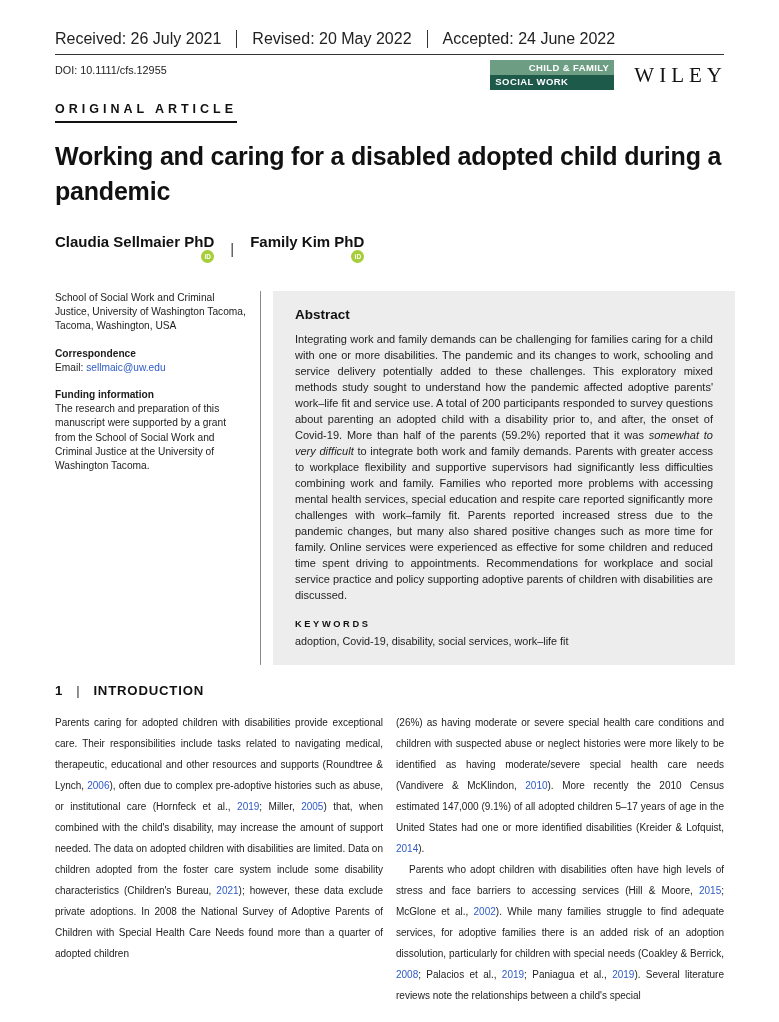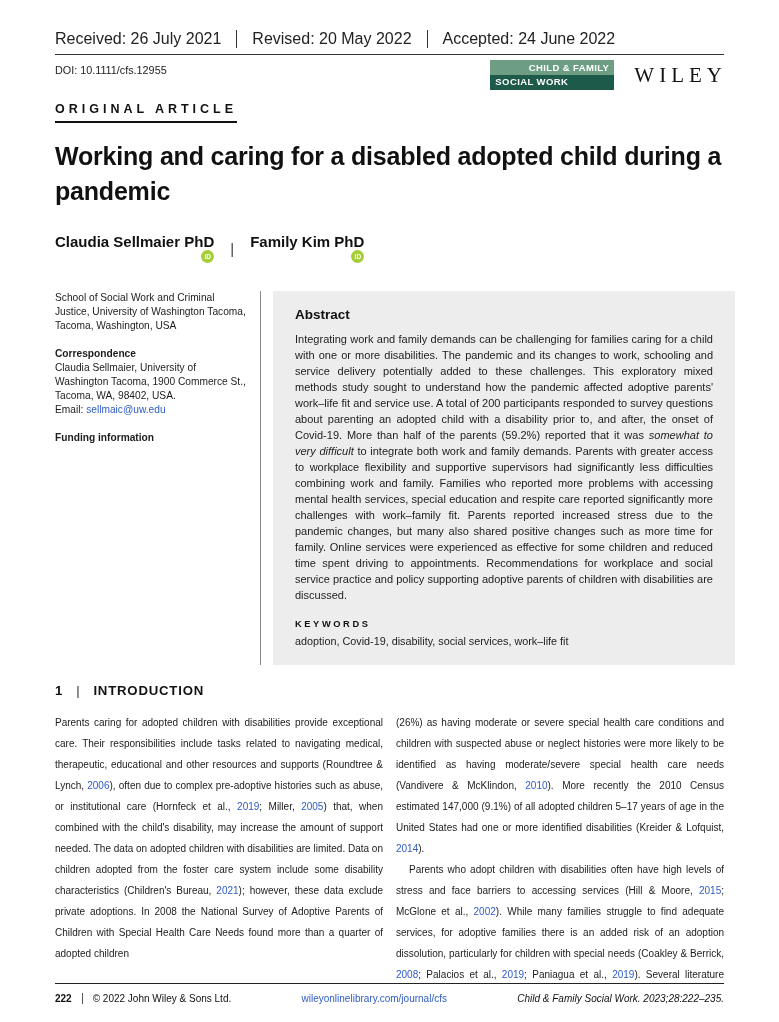--- a/index.html
+++ b/index.html
@@ -106,25 +106,25 @@
       <span class="author">
         <span>Family Kim PhD</span>
         <span class="orcid-badge">iD</span>
       </span>
     </div>
 
     <div class="info-grid">
       <div class="sidebar">
         <p class="sb-block">School of Social Work and Criminal Justice, University of Washington Tacoma, Tacoma, Washington, USA</p>
         <div class="sb-heading">Correspondence</div>
-        <div>Claudia Sellmaier, University of Washington Tacoma, 1900 Commerce St., Tacoma, WA, 98402, USA.</div>
         <div>
           <span>Email: </span><a class="link" href="#">sellmaic@uw.edu</a>
         </div>
         <div class="sb-heading">Funding information</div>
+        <div>The research and preparation of this manuscript were supported by a grant from the School of Social Work and Criminal Justice at the University of Washington Tacoma.</div>
       </div>
 
       <div class="abstract-box">
         <div class="abstract-heading">Abstract</div>
         <div class="abstract-body"><span>Integrating work and family demands can be challenging for families caring for a child with one or more disabilities. The pandemic and its changes to work, schooling and service delivery potentially added to these challenges. This exploratory mixed methods study sought to understand how the pandemic affected adoptive parents' work–life fit and service use. A total of 200 participants responded to survey questions about parenting an adopted child with a disability prior to, and after, the onset of Covid-19. More than half of the parents (59.2%) reported that it was </span><span class="seg-i">somewhat to very difficult</span><span> to integrate both work and family demands. Parents with greater access to workplace flexibility and supportive supervisors had significantly less difficulties combining work and family. Families who reported more problems with accessing mental health services, special education and respite care reported significantly more challenges with work–family fit. Parents reported increased stress due to the pandemic changes, but many also shared positive changes such as more time for family. Online services were experienced as effective for some children and reduced time spent driving to appointments. Recommendations for workplace and social service practice and policy supporting adoptive parents of children with disabilities are discussed.</span></div>
         <div class="keywords-heading">KEYWORDS</div>
         <div class="keywords-line">adoption, Covid-19, disability, social services, work–life fit</div>
       </div>
     </div>
 
@@ -139,21 +139,13 @@
         <p><span>Parents caring for adopted children with disabilities provide exceptional care. Their responsibilities include tasks related to navigating medical, therapeutic, educational and other resources and supports (Roundtree &amp; Lynch, </span><span class="seg-cite">2006</span><span>), often due to complex pre-adoptive histories such as abuse, or institutional care (Hornfeck et al., </span><span class="seg-cite">2019</span><span>; Miller, </span><span class="seg-cite">2005</span><span>) that, when combined with the child's disability, may increase the amount of support needed. The data on adopted children with disabilities are limited. Data on children adopted from the foster care system include some disability characteristics (Children's Bureau, </span><span class="seg-cite">2021</span><span>); however, these data exclude private adoptions. In 2008 the National Survey of Adoptive Parents of Children with Special Health Care Needs found more than a quarter of adopted children</span></p>
       </div>
       <div class="body-col">
         <p><span>(26%) as having moderate or severe special health care conditions and children with suspected abuse or neglect histories were more likely to be identified as having moderate/severe special health care needs (Vandivere &amp; McKlindon, </span><span class="seg-cite">2010</span><span>). More recently the 2010 Census estimated 147,000 (9.1%) of all adopted children 5–17 years of age in the United States had one or more identified disabilities (Kreider &amp; Lofquist, </span><span class="seg-cite">2014</span><span>).</span></p>
         <p><span>Parents who adopt children with disabilities often have high levels of stress and face barriers to accessing services (Hill &amp; Moore, </span><span class="seg-cite">2015</span><span>; McGlone et al., </span><span class="seg-cite">2002</span><span>). While many families struggle to find adequate services, for adoptive families there is an added risk of an adoption dissolution, particularly for children with special needs (Coakley &amp; Berrick, </span><span class="seg-cite">2008</span><span>; Palacios et al., </span><span class="seg-cite">2019</span><span>; Paniagua et al., </span><span class="seg-cite">2019</span><span>). Several literature reviews note the relationships between a child's special</span></p>
       </div>
     </div>
 
   </div>
 
-  <div class="footer">
-    <div class="footer-left">
-      <span class="page-num">222</span>
-      <span class="copyright">© 2022 John Wiley &amp; Sons Ltd.</span>
-    </div>
-    <a class="link" href="#">wileyonlinelibrary.com/journal/cfs</a>
-    <span class="footer-citation">Child &amp; Family Social Work. 2023;28:222–235.</span>
-  </div>
 </div>
 
 </body></html>

